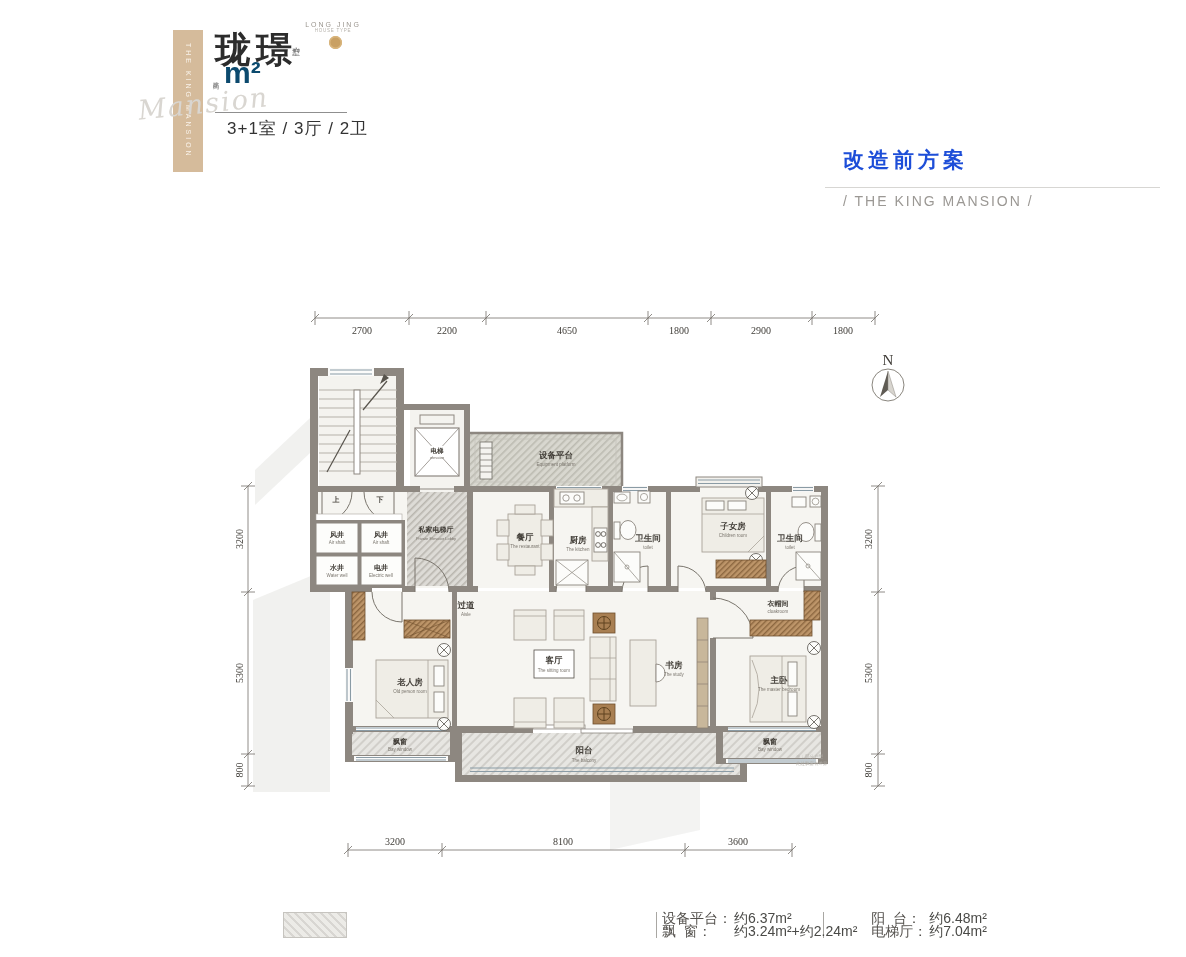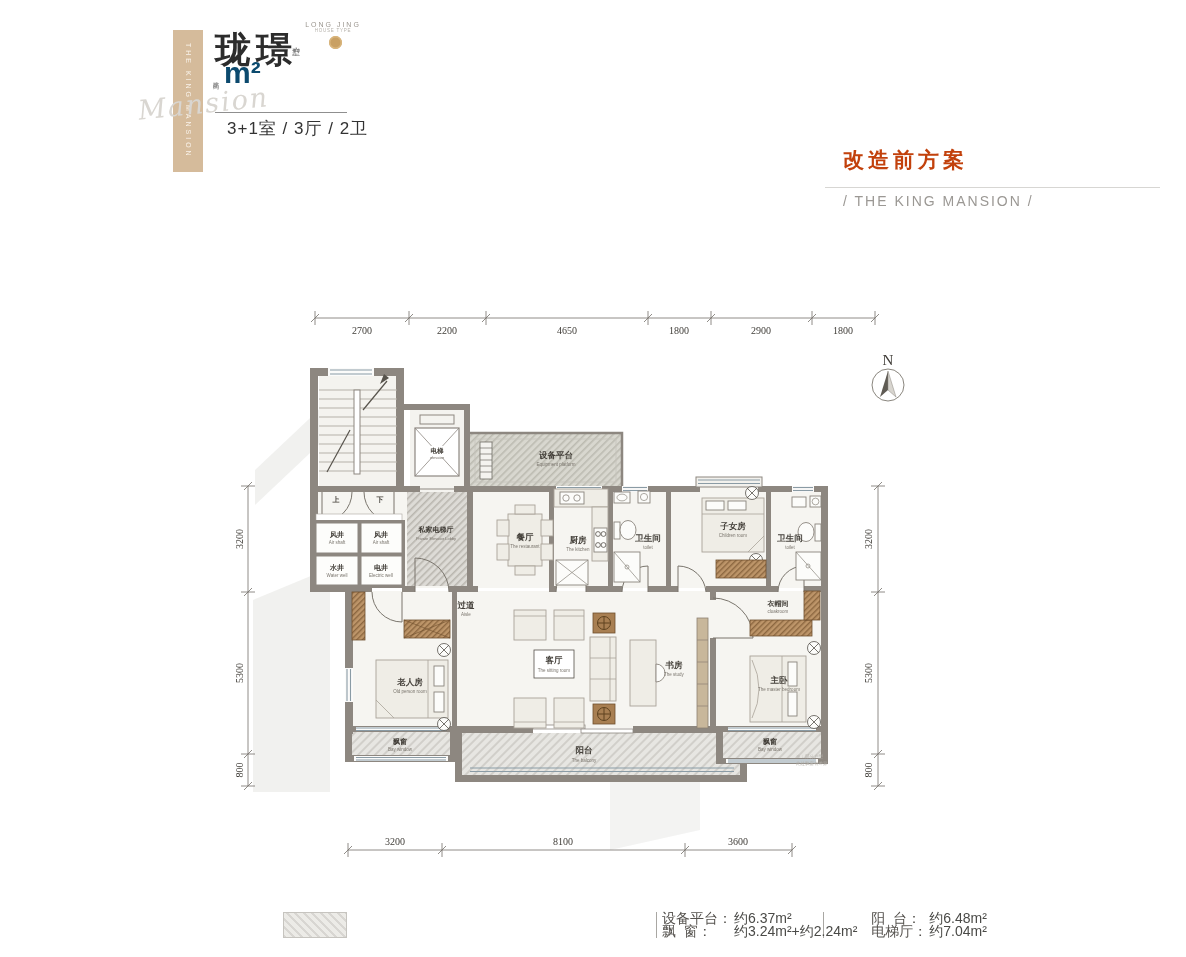--- a/index.html
+++ b/index.html
@@ -19,21 +19,21 @@
   .area-num{font-size:62px;line-height:52px;font-weight:800;letter-spacing:0px;color:#222;}
   .area-unit{font-size:30px;font-weight:800;color:#0c4a6e;margin:0 0 0 2px;line-height:34px;}
   .hdr-divider{left:215px;top:112px;width:132px;height:1px;background:#8f8f8f;}
   .layout-text{left:215px;top:117px;font-size:17px;letter-spacing:1px;color:#333;font-weight:500;white-space:pre;margin-left:12px;}
   .logo{left:303px;top:21px;width:60px;text-align:center;}
   .logo .l1{font-size:7px;letter-spacing:2px;color:#9a958e;}
   .logo .l2{font-size:6px;letter-spacing:1px;color:#b5b1aa;transform:scale(.75);transform-origin:center top;}
   .gold-dot{left:329px;top:36px;width:13px;height:13px;border-radius:50%;background:#c9a063;
             box-shadow:inset 0 0 0 1.5px #d9b57c;}
   .title-block{left:843px;top:146px;}
-  .title-main{font-size:21px;font-weight:700;letter-spacing:4px;color:#c2410c;}
+  .title-main{font-size:21px;font-weight:700;letter-spacing:4px;color:#1d4ed8;}
   .title-sub{font-size:14px;letter-spacing:2px;color:#9b9894;margin-top:19px;}
   .title-line{left:825px;top:187px;width:335px;height:1px;background:#d7d6d3;}
   
   .legend-swatch{left:283px;top:912px;width:62px;height:24px;border:1px solid #c6c4bf;
       background:repeating-linear-gradient(45deg,#d8d6d2 0 2px,#ecebe7 2px 6px);}
   .legend-text{left:360px;top:963px;font-size:22px;font-weight:600;letter-spacing:2px;color:#3c3c3c;white-space:pre;}
   .v-div{width:1px;background:#a9a7a3;}
   .notes{left:662px;top:912px;font-size:8px;color:#4a4a47;line-height:13px;}
   .notes table{border-collapse:collapse;}
   .notes td{padding:0 2px 0 0;white-space:pre;font-size:14px;}

